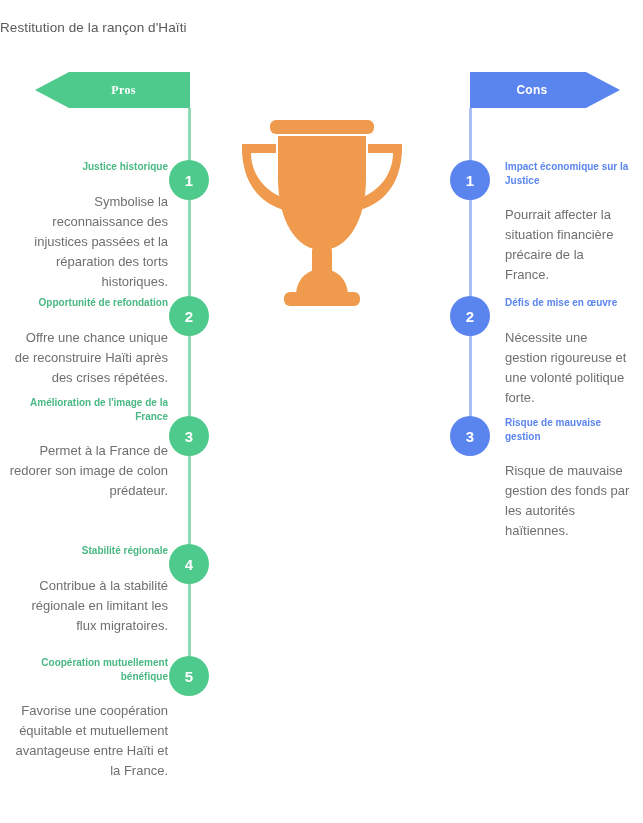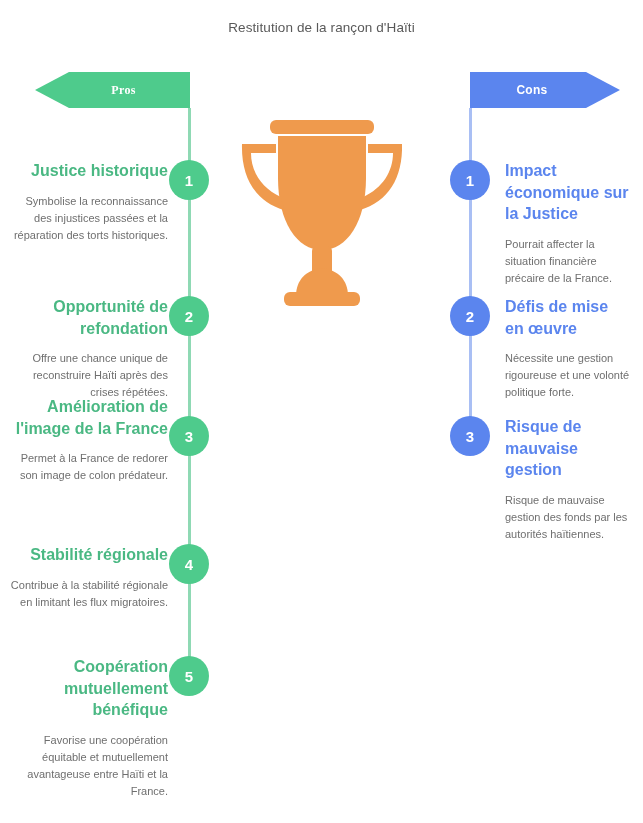--- a/index.html
+++ b/index.html
@@ -13,21 +13,20 @@
     font-family: "Liberation Sans", sans-serif;
     position: relative;
     overflow: hidden;
   }
 
   #page-title {
     position: absolute;
     top: 20px;
     left: 0;
     width: 643px;
-    text-align: center;
     font-size: 13.5px;
     color: #595959;
     letter-spacing: 0.1px;
   }
 
   
   .arrow-header {
     position: absolute;
     height: 36px;
     display: flex;
@@ -104,29 +103,29 @@
   .item-text.pros {
     left: 8px;
     text-align: right;
   }
   .item-text.cons {
     left: 505px;
     text-align: left;
     width: 125px;
   }
   .item-heading {
-    font-size: 16px;
+    font-size: 10px;
     font-weight: bold;
     line-height: 1.35;
   }
   .item-text.pros .item-heading { color: #4ab883; }
   .item-text.cons .item-heading { color: #5b85ee; }
   .item-desc {
-    margin-top: 11px;
-    font-size: 11px;
+    margin-top: 18px;
+    font-size: 13px;
     color: #6f6f6f;
     line-height: 1.55;
   }
 
   
   #trophy {
     position: absolute;
     left: 232px;
     top: 110px;
     width: 180px;

